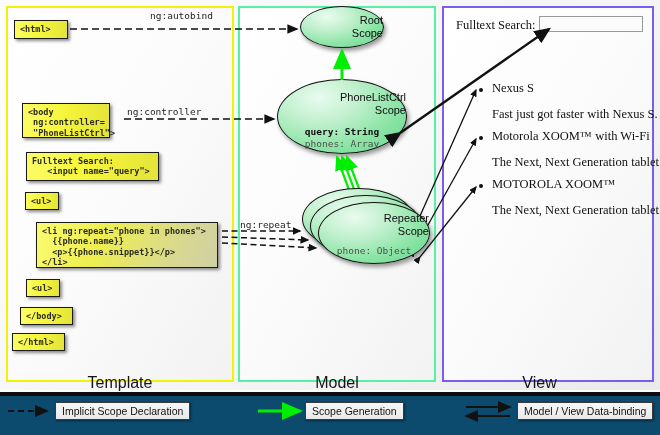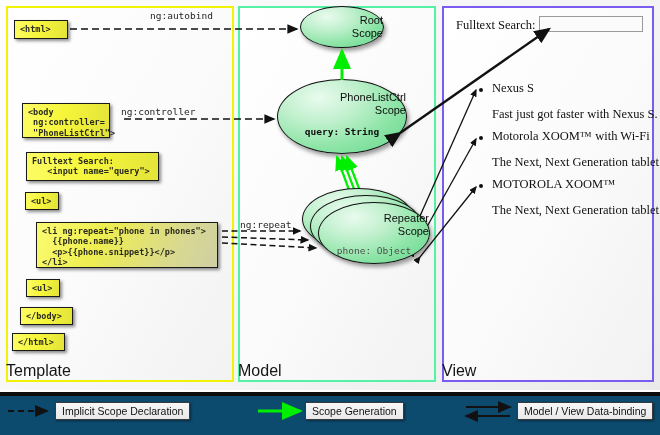--- a/index.html
+++ b/index.html
@@ -27,24 +27,25 @@
     background: linear-gradient(120deg, #ffffff 0%, #fbfbfb 50%, #f2f2f2 100%);
     box-sizing: border-box;
   }
   #col-template { left: 6px;   top: 6px; width: 228px; height: 376px; border: 2px solid #f2f206; }
   #col-model    { left: 238px; top: 6px; width: 198px; height: 376px; border: 2px solid #55f2a6; }
   #col-view     { left: 442px; top: 6px; width: 212px; height: 376px; border: 2px solid #7b5cf0; }
 
   .col-label {
     position: absolute;
     width: 100%;
-    text-align: left;
+    text-align: center;
     font-size: 16px;
     color: #151515;
     font-family: "Liberation Sans", sans-serif;
+    margin-top: 12px;
   }
 
   
   .code-box {
     position: absolute;
     background: linear-gradient(100deg, #fcfc66 0%, #f6f63b 45%, #e3e33a 100%);
     border: 1px solid #1a1a1a;
     box-shadow: 2px 2px 3px rgba(0,0,0,0.45);
     font-family: "DejaVu Sans Mono", monospace;
     font-size: 8.5px;
@@ -173,32 +174,33 @@
   &lt;p&gt;{{phone.snippet}}&lt;/p&gt;
 &lt;/li&gt;</div>
 
     <div class="code-box" style="left:26px;  top:279px; width:34px;  height:18px;">&lt;ul&gt;</div>
 
     <div class="code-box" style="left:20px;  top:307px; width:53px;  height:18px;">&lt;/body&gt;</div>
 
     <div class="code-box" style="left:12px;  top:333px; width:53px;  height:18px;">&lt;/html&gt;</div>
 
     <div class="conn-label" style="left:150px; top:10px;">ng:autobind</div>
-    <div class="conn-label" style="left:121px; top:106px;">ng:controller</div>
+    <div class="conn-label" style="left:127px; top:106px;">ng:controller</div>
     <div class="conn-label" style="left:240px; top:219px;">ng:repeat</div>
 
     <div class="scope" style="left:300px; top:6px; width:84px; height:42px;">
       <div class="scope-title" style="margin-top:7px;">Root</div>
       <div class="scope-title">Scope</div>
     </div>
 
     <div class="scope" style="left:277px; top:79px; width:130px; height:75px;">
       <div class="scope-title" style="margin-top:11px;">PhoneListCtrl</div>
       <div class="scope-title">Scope</div>
       <div class="scope-prop prop-strong" style="margin-top:10px;">query: String</div>
+      <div class="scope-prop prop-dim">phones: Array</div>
     </div>
 
     <div class="scope" style="left:302px; top:188px; width:112px; height:62px; z-index:1;"></div>
     <div class="scope" style="left:310px; top:195px; width:112px; height:62px; z-index:2;"></div>
     <div class="scope" style="left:318px; top:202px; width:112px; height:62px; z-index:3;">
       <div class="scope-title" style="margin-top:9px;">Repeater</div>
       <div class="scope-title">Scope</div>
       <div class="scope-prop prop-dim" style="margin-top:8px;">phone: Object</div>
     </div>
 

